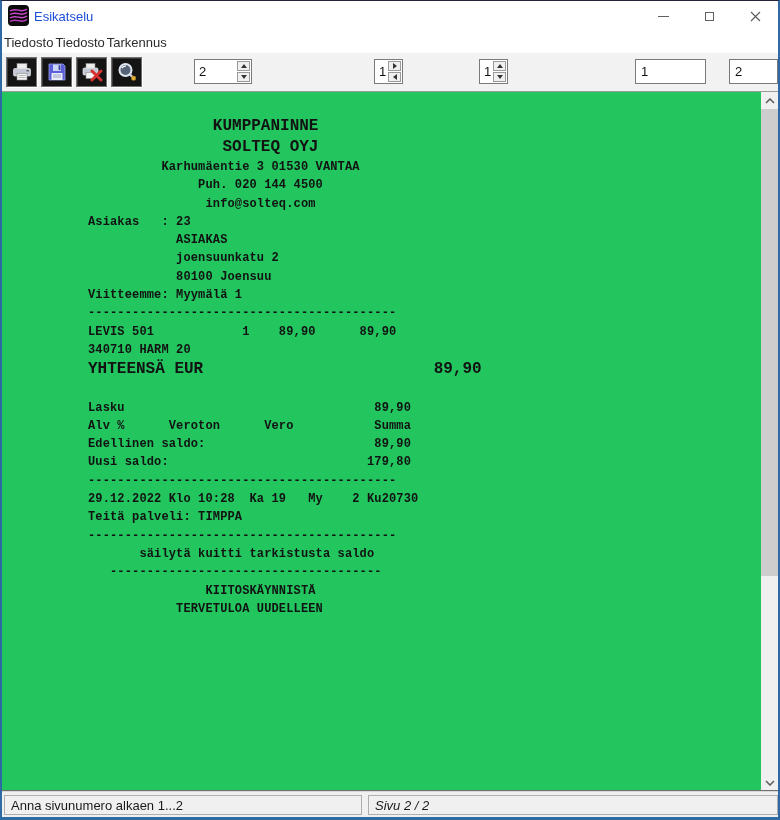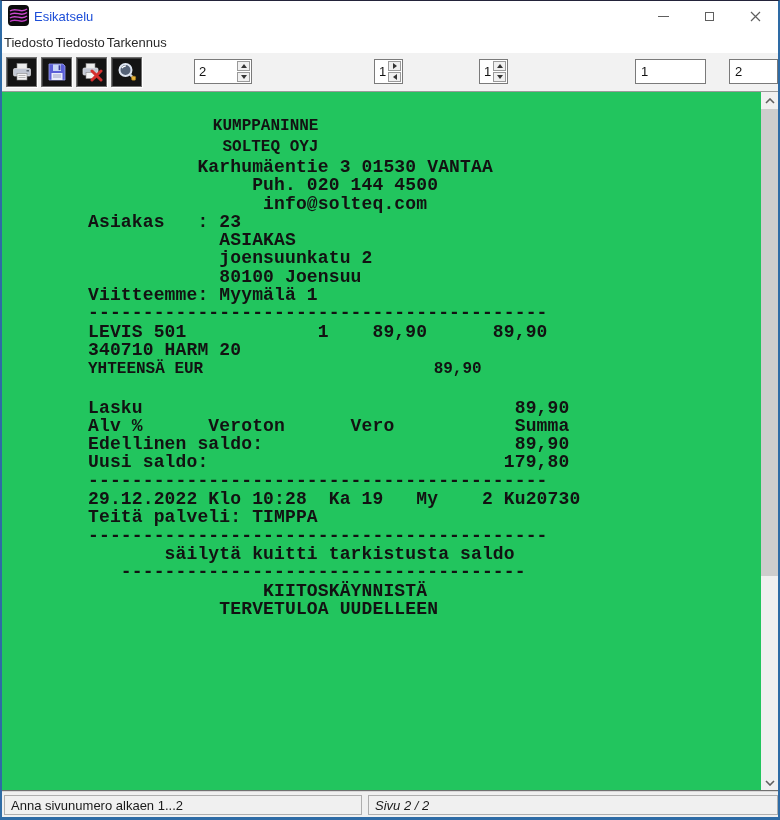--- a/index.html
+++ b/index.html
@@ -43,21 +43,21 @@
   .spin-btn + .spin-btn{ margin-top:1px; }
   .tri-up{ width:0; height:0; border-left:3px solid transparent; border-right:3px solid transparent; border-bottom:4px solid #333; }
   .tri-down{ width:0; height:0; border-left:3px solid transparent; border-right:3px solid transparent; border-top:4px solid #333; }
   .tri-right{ width:0; height:0; border-top:3px solid transparent; border-bottom:3px solid transparent; border-left:4px solid #333; }
   .tri-left{ width:0; height:0; border-top:3px solid transparent; border-bottom:3px solid transparent; border-right:4px solid #333; }
   .tb-field{ position:absolute; top:6px; height:25px; background:#fff; border:1px solid #7a7a7a; font-size:13px; color:#111; padding:4px 0 0 5px; }
 
   
   .content{ position:absolute; left:0; top:91px; width:776px; height:699px; background:#22c55e; border-bottom:1px solid #707070; overflow:hidden; }
   .receipt{ position:absolute; left:86px; top:24px; width:620px; color:#121212; }
-  .rline{ font-family:"Liberation Mono", monospace; font-weight:700; font-size:18px;
+  .rline{ font-family:"Liberation Mono", monospace; font-weight:700; font-size:12px;
           line-height:18.3px; min-height:18.3px; white-space:pre; letter-spacing:0.14px; }
   .rlg{ font-size:16px; line-height:21px; min-height:21px; letter-spacing:0; }
 
   
   .vscroll{ position:absolute; right:0; top:0; width:17px; height:699px; background:#f0f0f0; }
   .vs-btn{ position:absolute; left:0; width:17px; height:17px; background:#f0f0f0; display:flex; align-items:center; justify-content:center; }
   .vs-up{ top:0; } .vs-down{ bottom:0; }
   .vs-thumb{ position:absolute; left:0; top:17px; width:17px; height:467px; background:#cdcdcd; }
 
   

